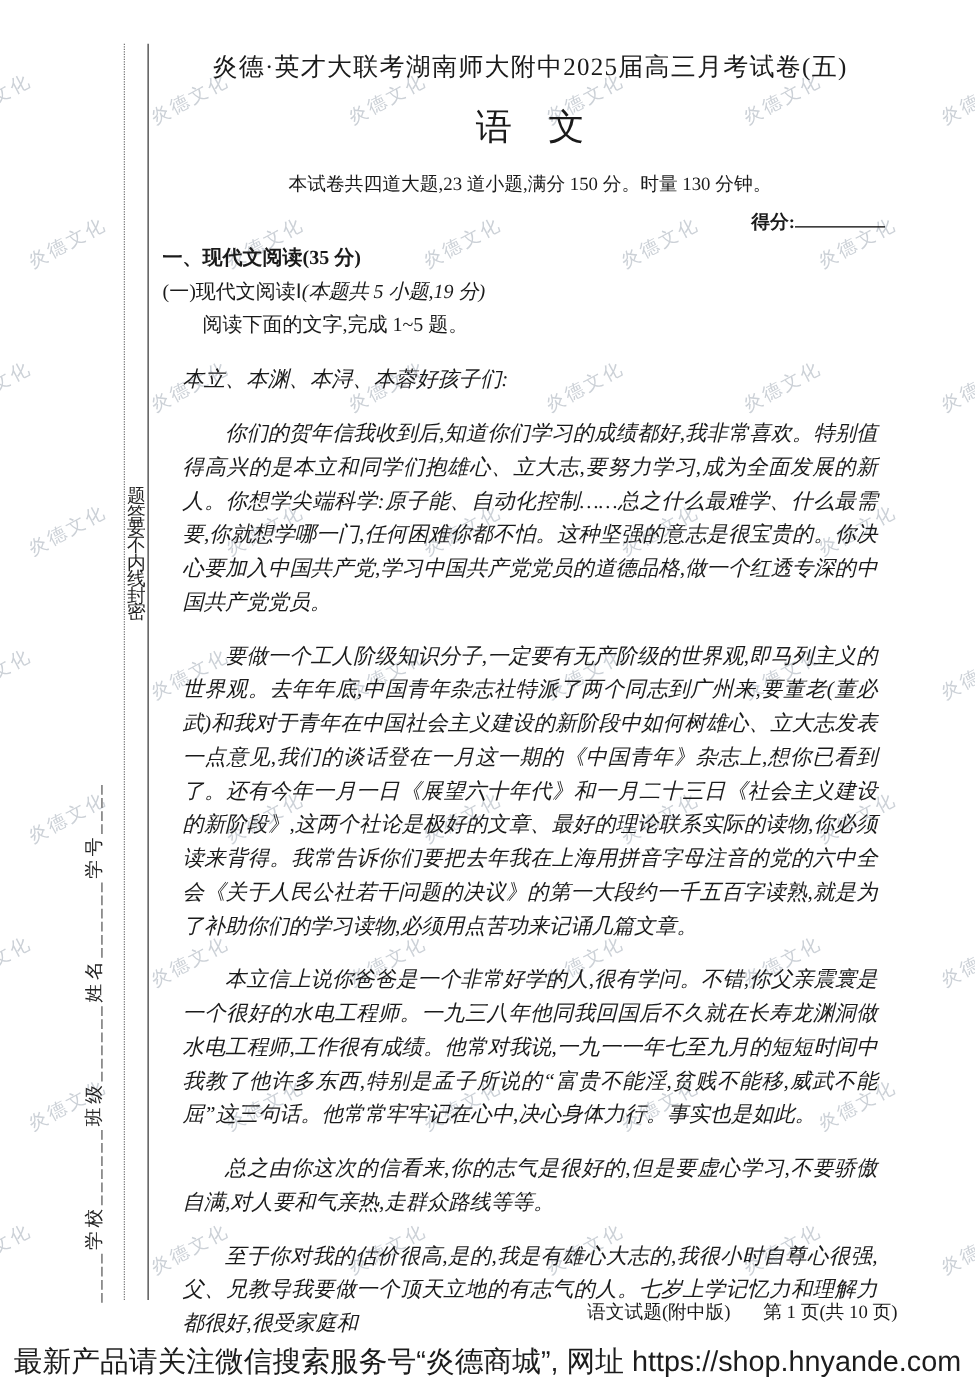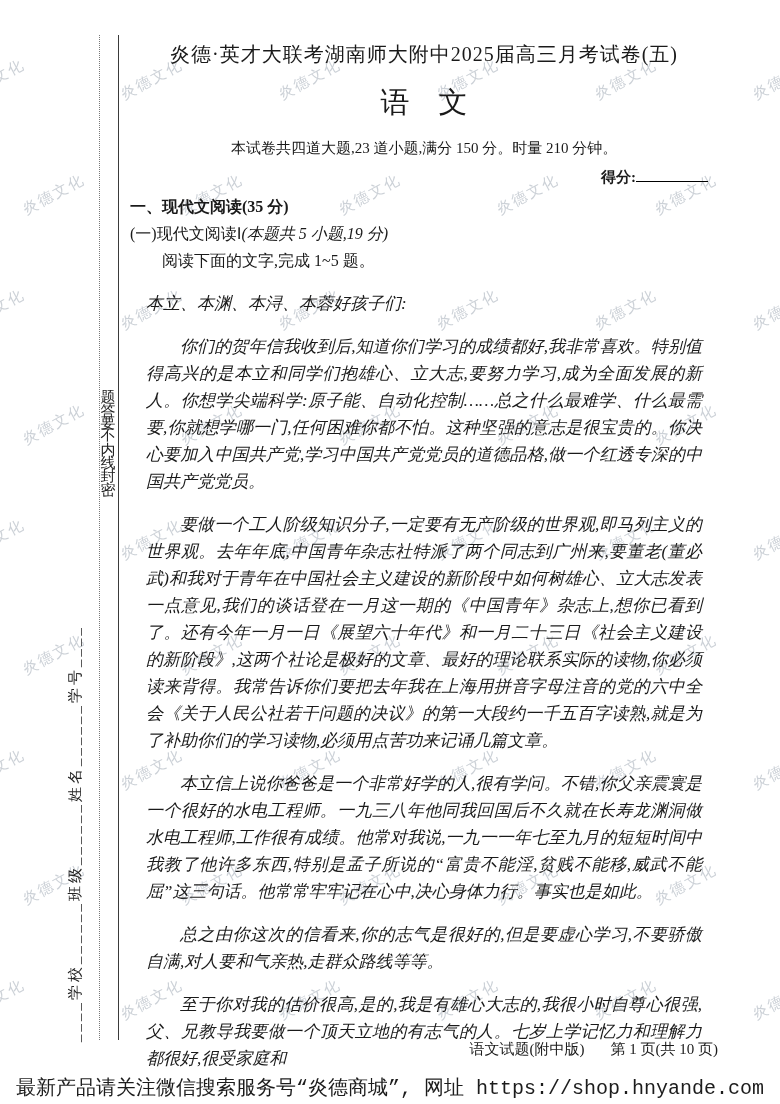--- a/index.html
+++ b/index.html
@@ -54,21 +54,21 @@
   .instruction { font-size:16px; line-height:27px; text-indent:2em; }
 
   .letter { font-style:italic; font-size:17px; line-height:27px; text-align:justify; margin-top:1px; }
   .letter p { margin:16px; text-indent:2em; }
   .letter p.salutation { text-indent:0; }
 
   .page-footer { position:absolute; left:130px; top:1040px; width:588px; text-align:right; font-size:15px; z-index:2; }
   .page-footer .gap { display:inline-block; width:26px; }
   .shop-banner {
     position:absolute; left:0; top:1074px; width:780px; text-align:center; z-index:2;
-    font-family:Liberation Mono, monospace; font-size:20px; color:#1c1c1c;
+    font-family:Liberation Sans, sans-serif; font-size:23px; color:#1c1c1c;
   }
 </style>
 </head>
 <body>
 
 <div class="page">
 
   <div class="wm-layer">
       <span class="wm" style="left: -40px; top: 70px;">炎德文化</span>
       <span class="wm" style="left: 118px; top: 70px;">炎德文化</span>
@@ -124,21 +124,21 @@
 
   <div class="seal-dotted"></div>
   <div class="content-rule"></div>
 
   <div class="student-fields">____学校______班级______姓名______学号____</div>
   <div class="seal-chars">题答要不内线封密</div>
 
   <div class="content">
     <div class="paper-title">炎德·英才大联考湖南师大附中2025届高三月考试卷(五)</div>
     <div class="subject-title">语　文</div>
-    <div class="paper-info">本试卷共四道大题,23 道小题,满分 150 分。时量 210 分钟。</div>
+    <div class="paper-info">本试卷共四道大题,23 道小题,满分 150 分。时量 130 分钟。</div>
 
     <div class="score-row">
       <span>得分:</span><span class="score-blank"></span>
     </div>
 
     <div class="part-heading">一、现代文阅读(35 分)</div>
     <div class="sub-heading">
       <span>(一)现代文阅读Ⅰ</span><span class="note">(本题共 5 小题,19 分)</span>
     </div>
     <div class="instruction">阅读下面的文字,完成 1~5 题。</div>

